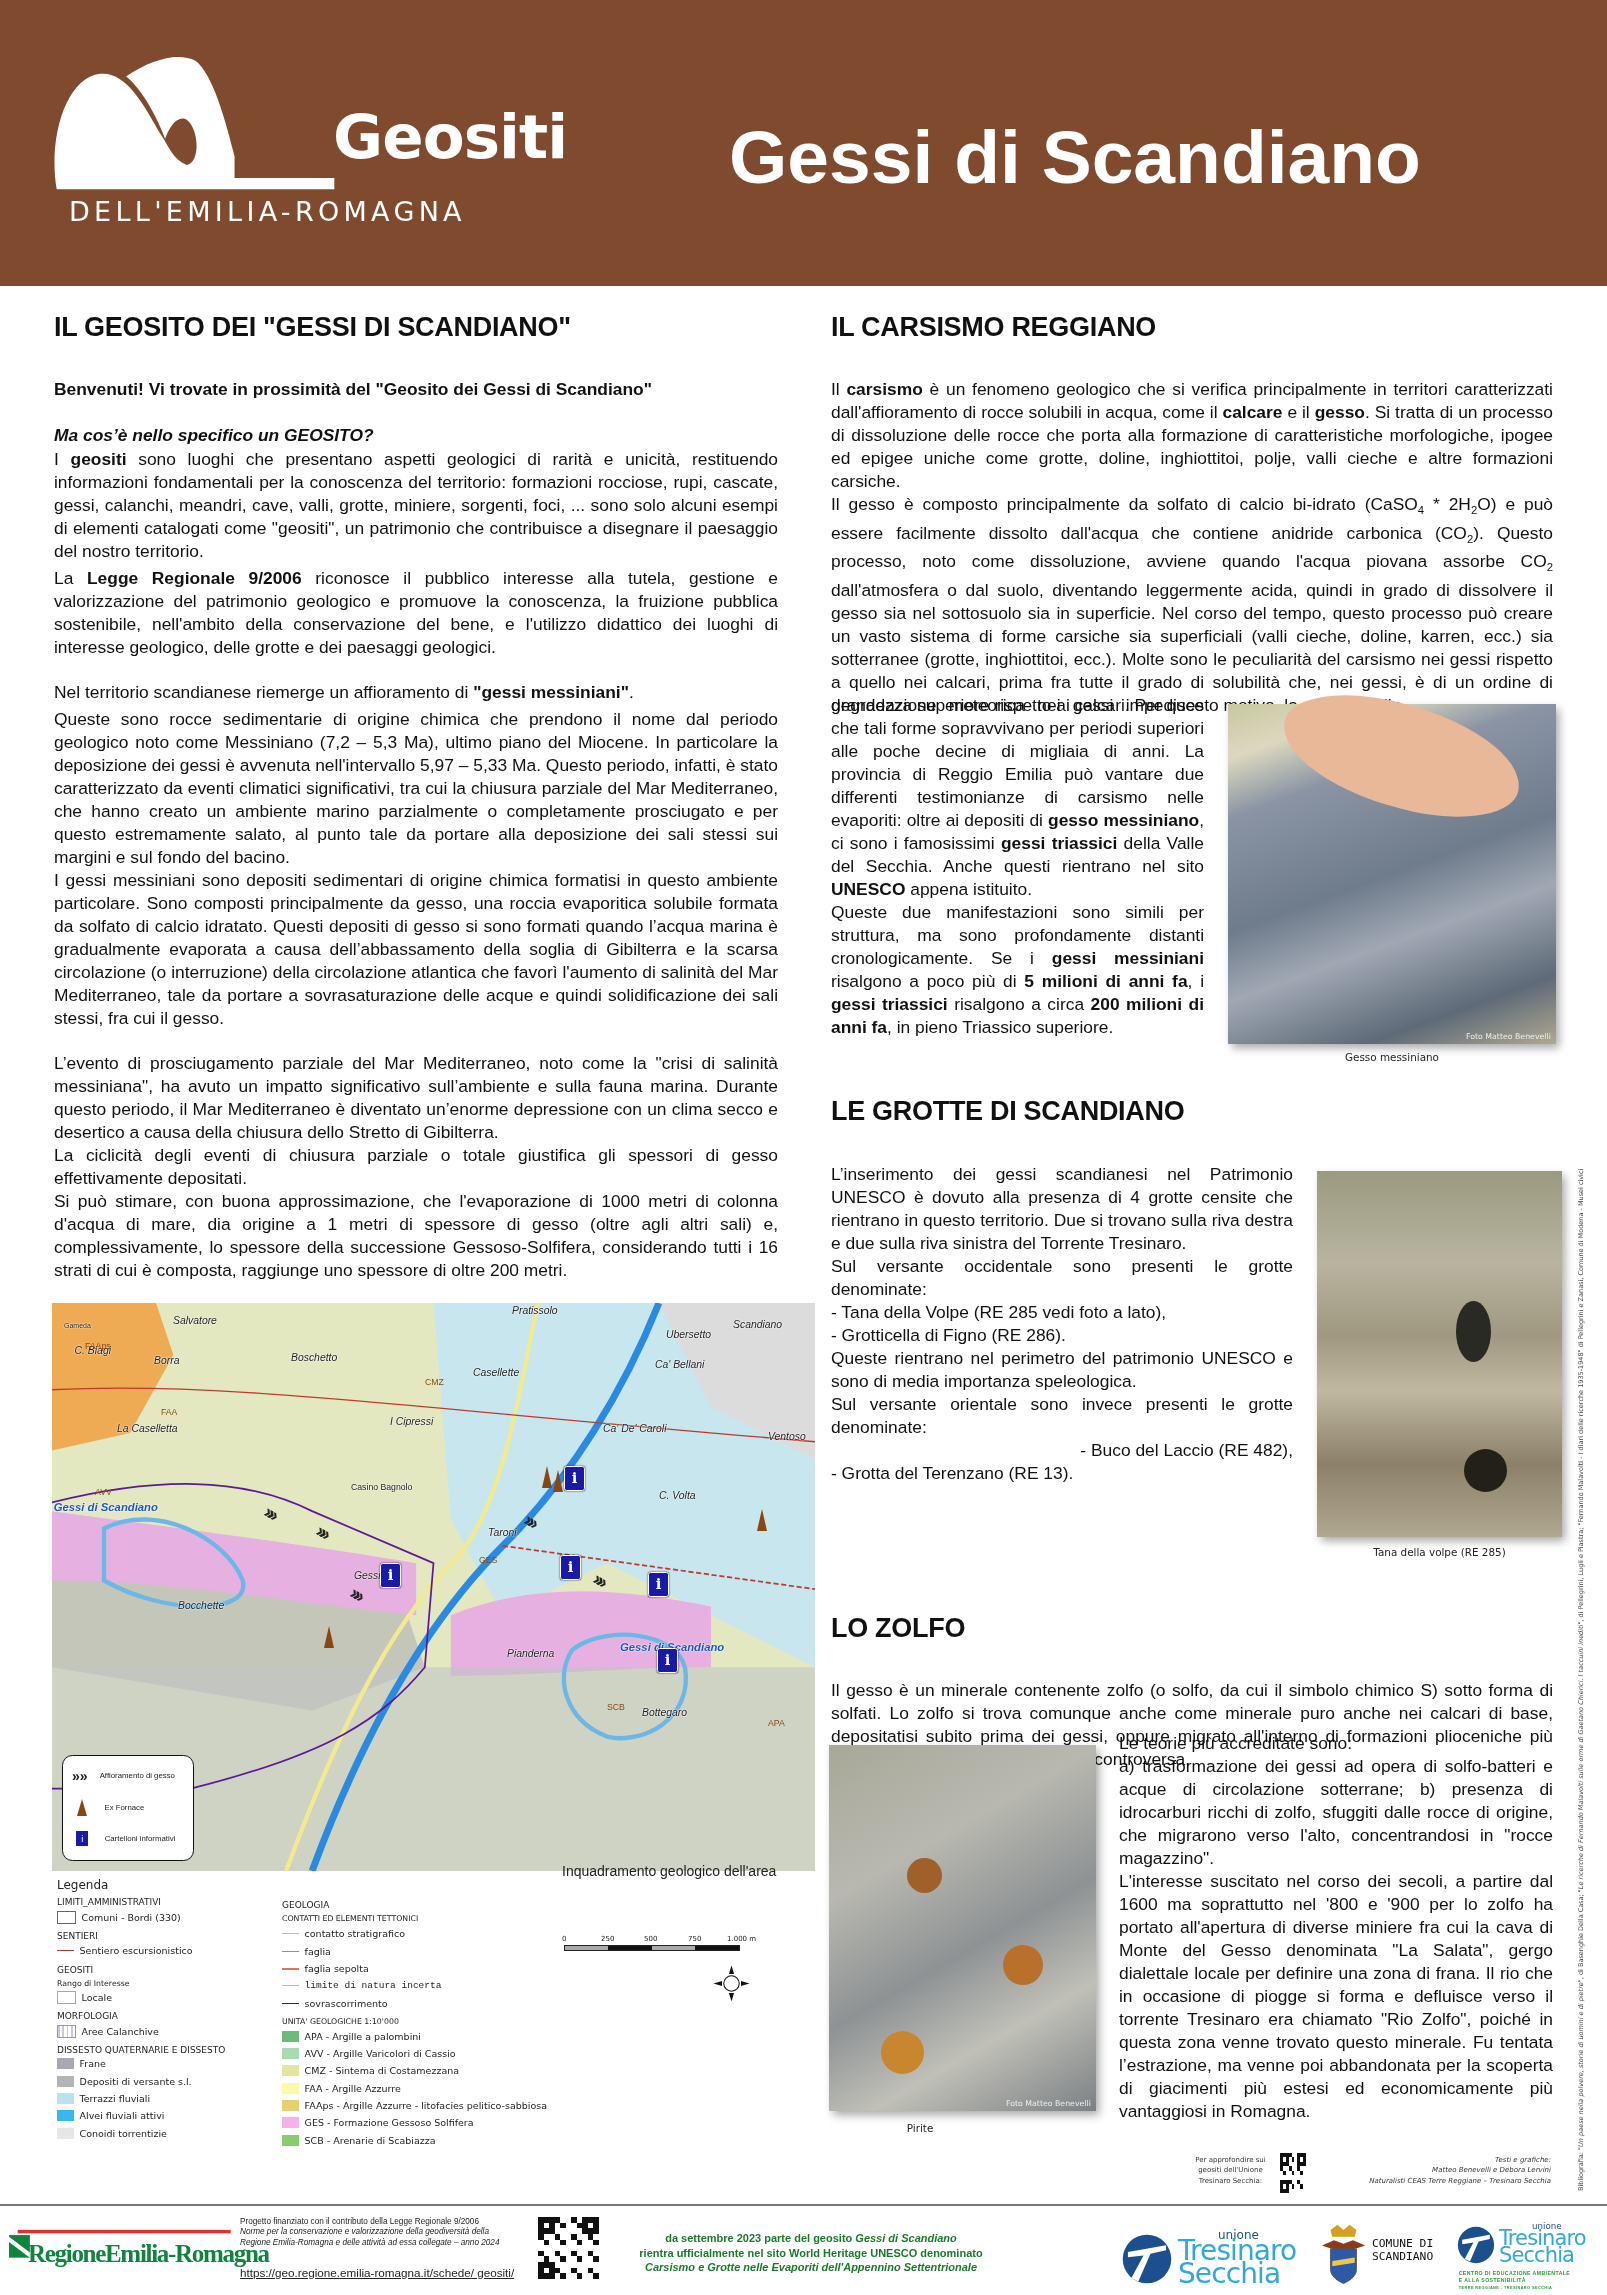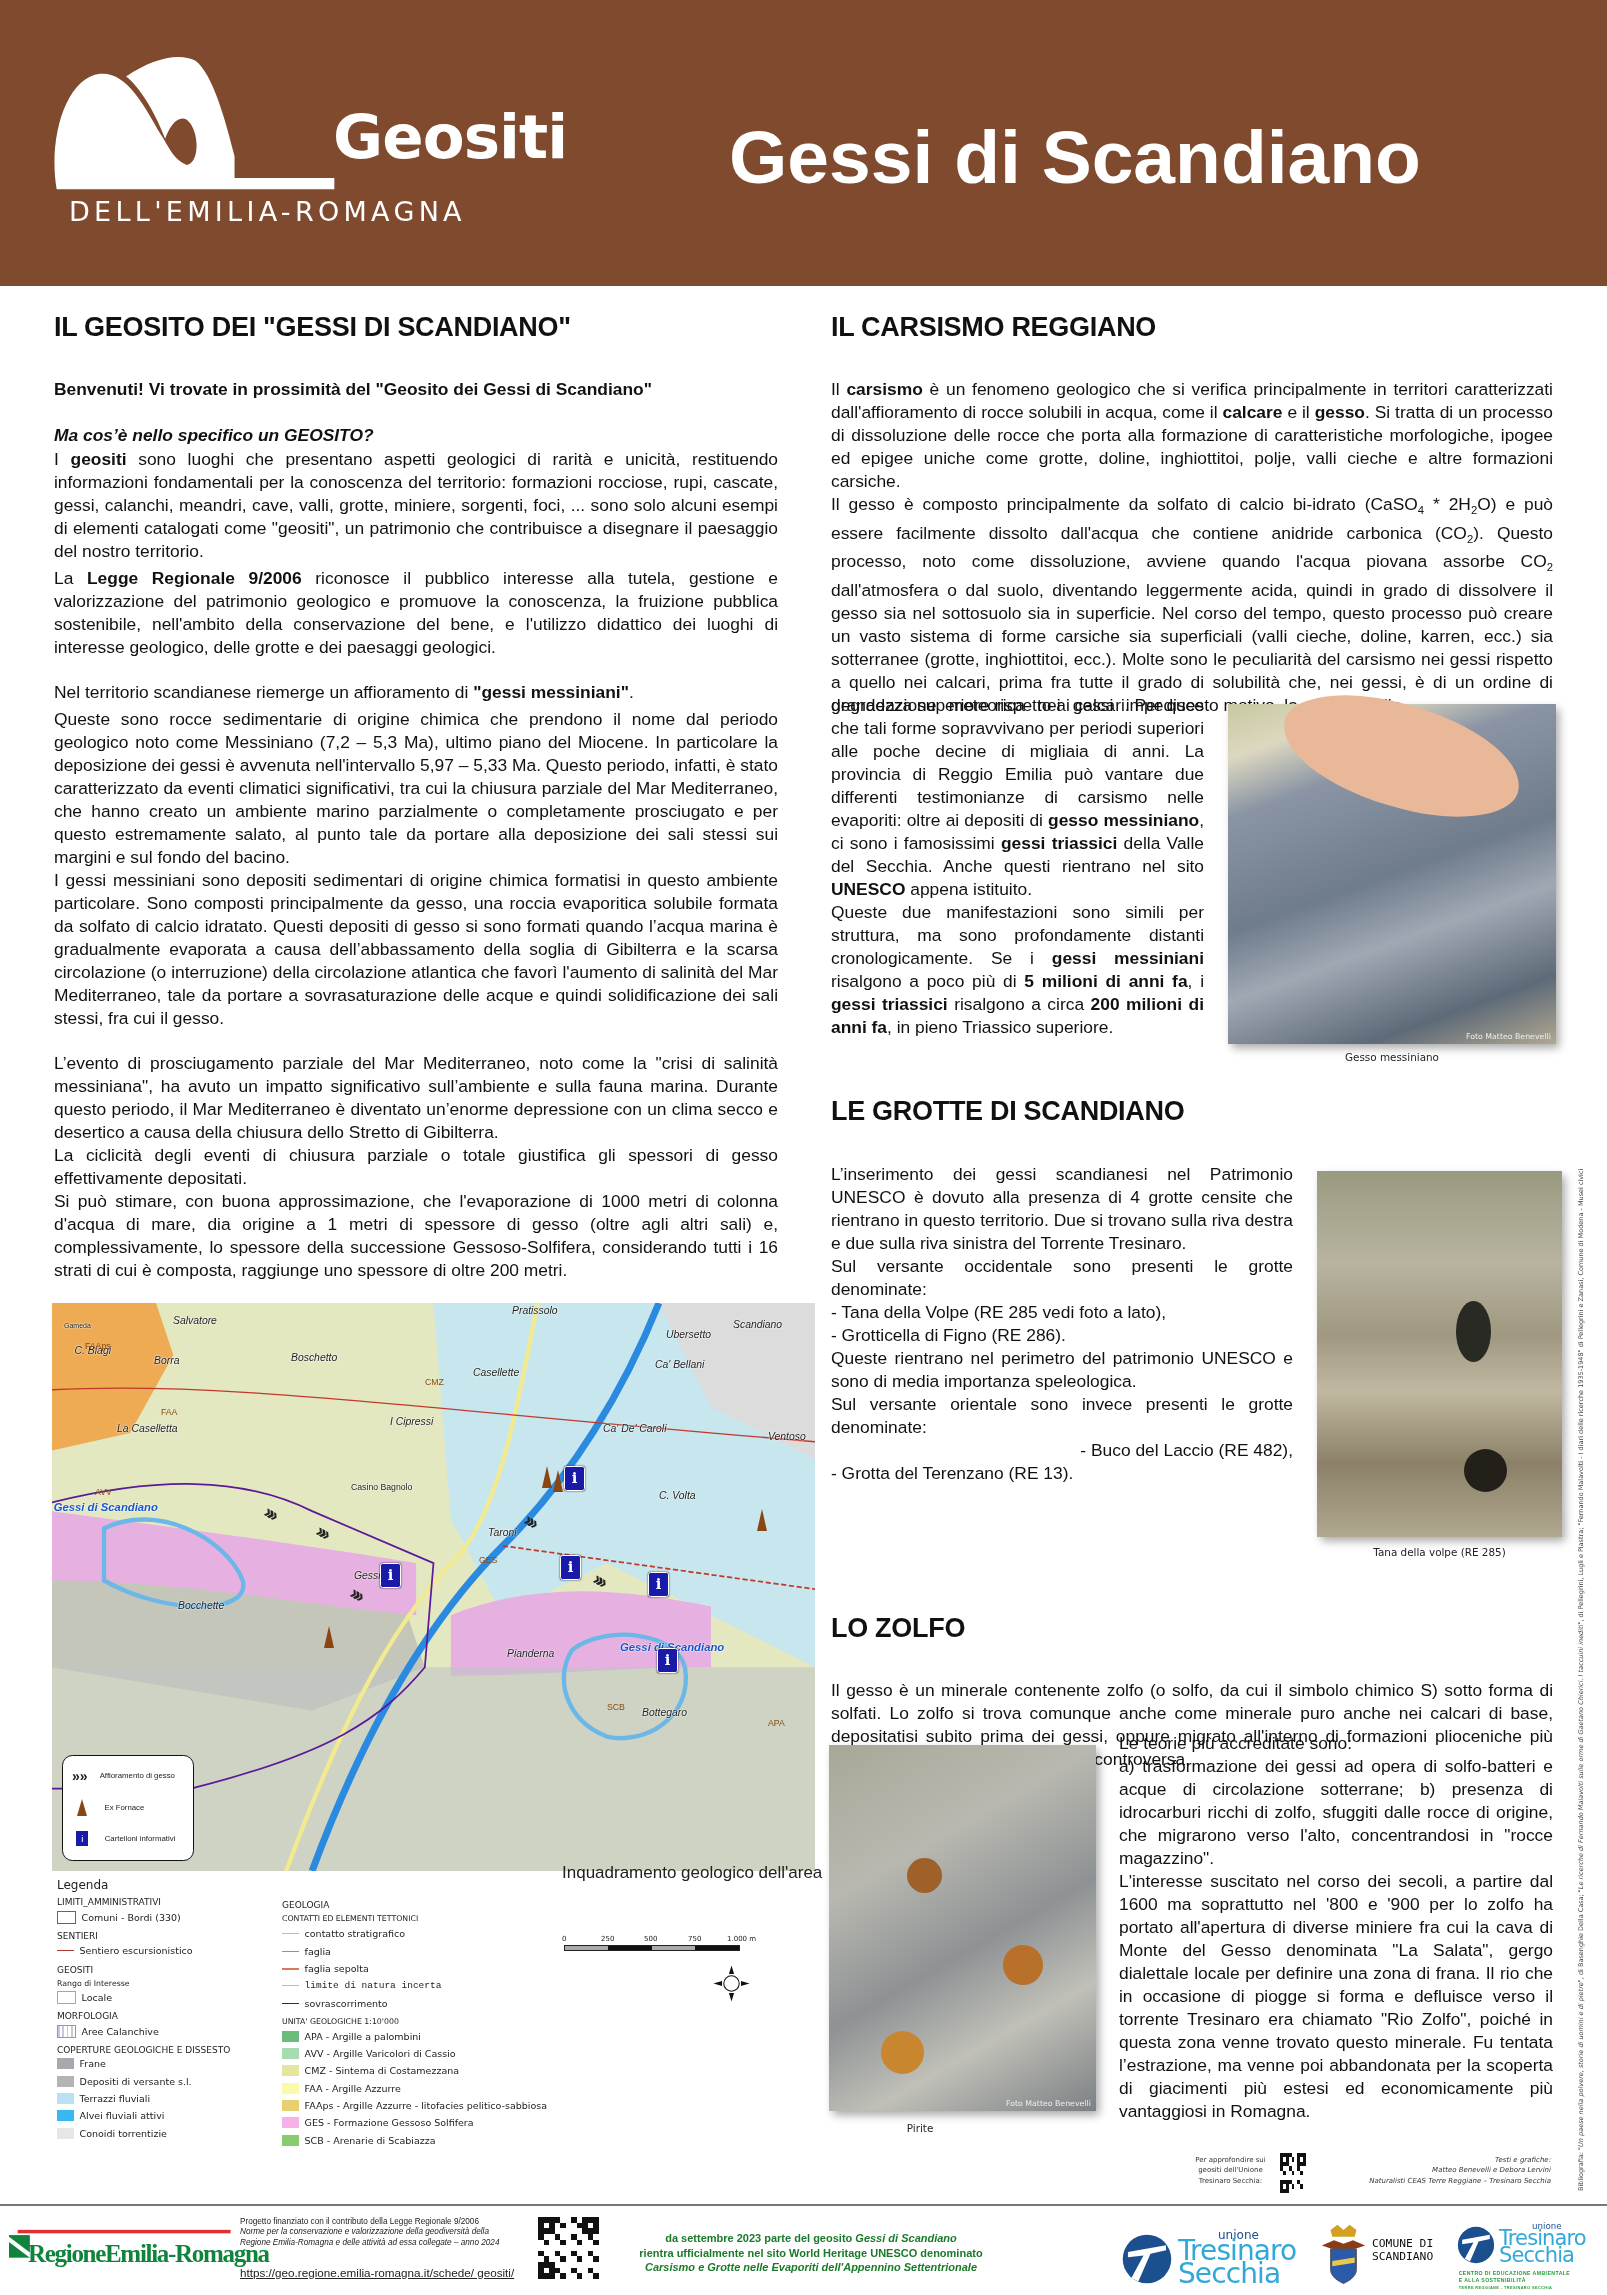--- a/index.html
+++ b/index.html
@@ -174,21 +174,21 @@
     <div class="ml-row" style="top:43px">
         <span style="display:inline-block;width:0;height:0;border-left:5.2px solid transparent;border-right:5.2px solid transparent;border-bottom:17.4px solid #8b4513;margin:0 5.2px"></span>
         <span>Ex Fornace</span>
       </div>
     <div class="ml-row" style="top:75px">
         <span style="display:inline-block;width:12px;height:15.6px;background:#1a1aa8;color:#fff;font-size:9.5px;text-align:center;line-height:15.6px;margin:0 4.3px">i</span>
         <span>Cartelloni informativi</span>
       </div>
   </div>
 </div>
-<div style="position:absolute;left:562px;top:1863px;font-size:17px;color:#222">Inquadramento geologico dell'area</div>
+<div style="position:absolute;left:562px;top:1863px;font-size:14px;color:#222">Inquadramento geologico dell'area</div>
 
 <div class="legend" id="legend">
   <div class="lg-title" style="left:0;top:0">Legenda</div>
 <div class="lg-head" style="left: 0px; top: 19px;">LIMITI_AMMINISTRATIVI</div>
     <div class="lg-item" style="left: 0px; top: 33px;">
       <span class="sw" style="border: 1.7px solid rgb(160, 82, 45); background: rgb(255, 255, 255);"></span>
       <span>Comuni - Bordi (330)</span>
     </div>
     <div class="lg-head" style="left: 0px; top: 53px;">SENTIERI</div>
     <div class="lg-item" style="left: 0px; top: 67px;">
@@ -199,21 +199,21 @@
     <div class="lg-small" style="left: 0px; top: 101px;">Rango di Interesse</div>
     <div class="lg-item" style="left: 0px; top: 113px;">
       <span class="sw" style="border: 1.7px solid rgb(107, 184, 232); background: rgb(255, 255, 255);"></span>
       <span>Locale</span>
     </div>
     <div class="lg-head" style="left: 0px; top: 133px;">MORFOLOGIA</div>
     <div class="lg-item" style="left: 0px; top: 147px;">
       <span class="sw" style="background: repeating-linear-gradient(90deg, rgb(200, 200, 224) 0px, rgb(200, 200, 224) 1.7px, rgb(255, 255, 255) 1.7px, rgb(255, 255, 255) 4.3px); border: 0.9px solid rgb(153, 153, 153);"></span>
       <span>Aree Calanchive</span>
     </div>
-    <div class="lg-head" style="left: 0px; top: 167px;">COPERTURE GEOLOGICHE E DISSESTO</div>
+    <div class="lg-head" style="left: 0px; top: 167px;">DISSESTO QUATERNARIE E DISSESTO</div>
     <div class="lg-item" style="left: 0px; top: 180px;">
       <span class="sw" style="background: rgb(168, 168, 176);"></span>
       <span>Frane</span>
     </div>
     <div class="lg-item" style="left: 0px; top: 198px;">
       <span class="sw" style="background: rgb(180, 180, 180);"></span>
       <span>Depositi di versante s.l.</span>
     </div>
     <div class="lg-item" style="left: 0px; top: 215px;">
       <span class="sw" style="background: rgb(184, 226, 242);"></span>

